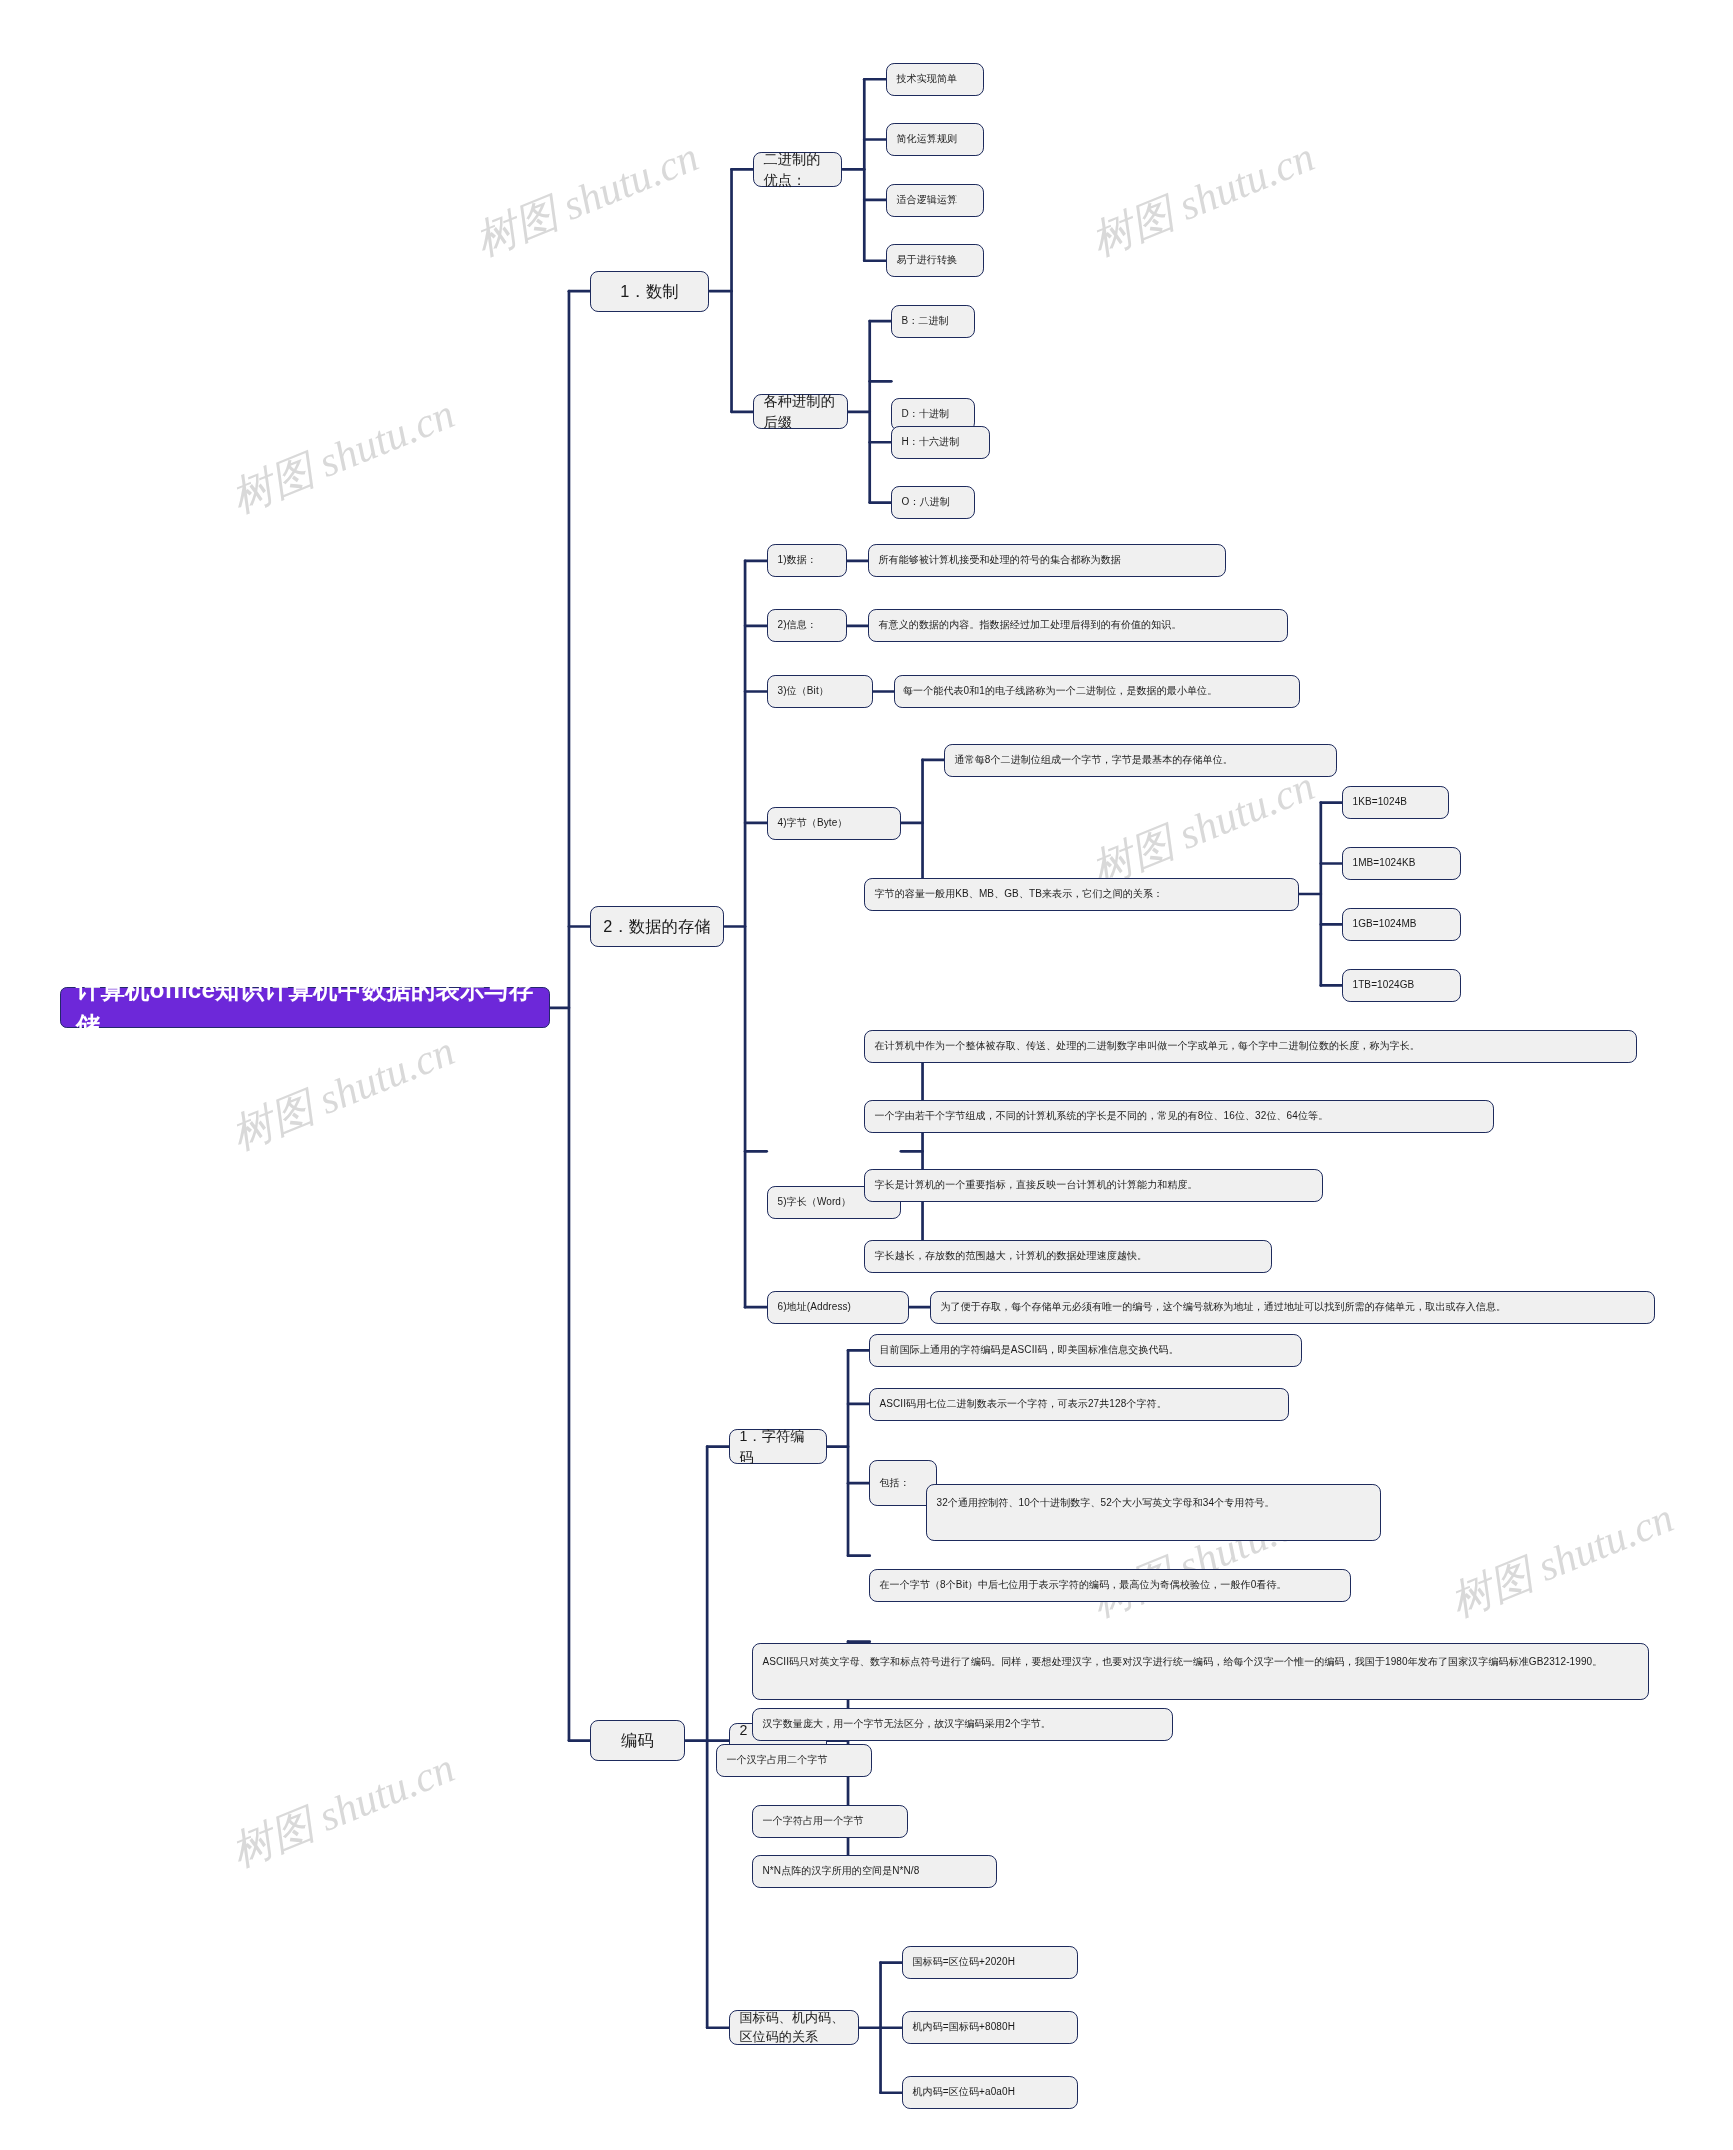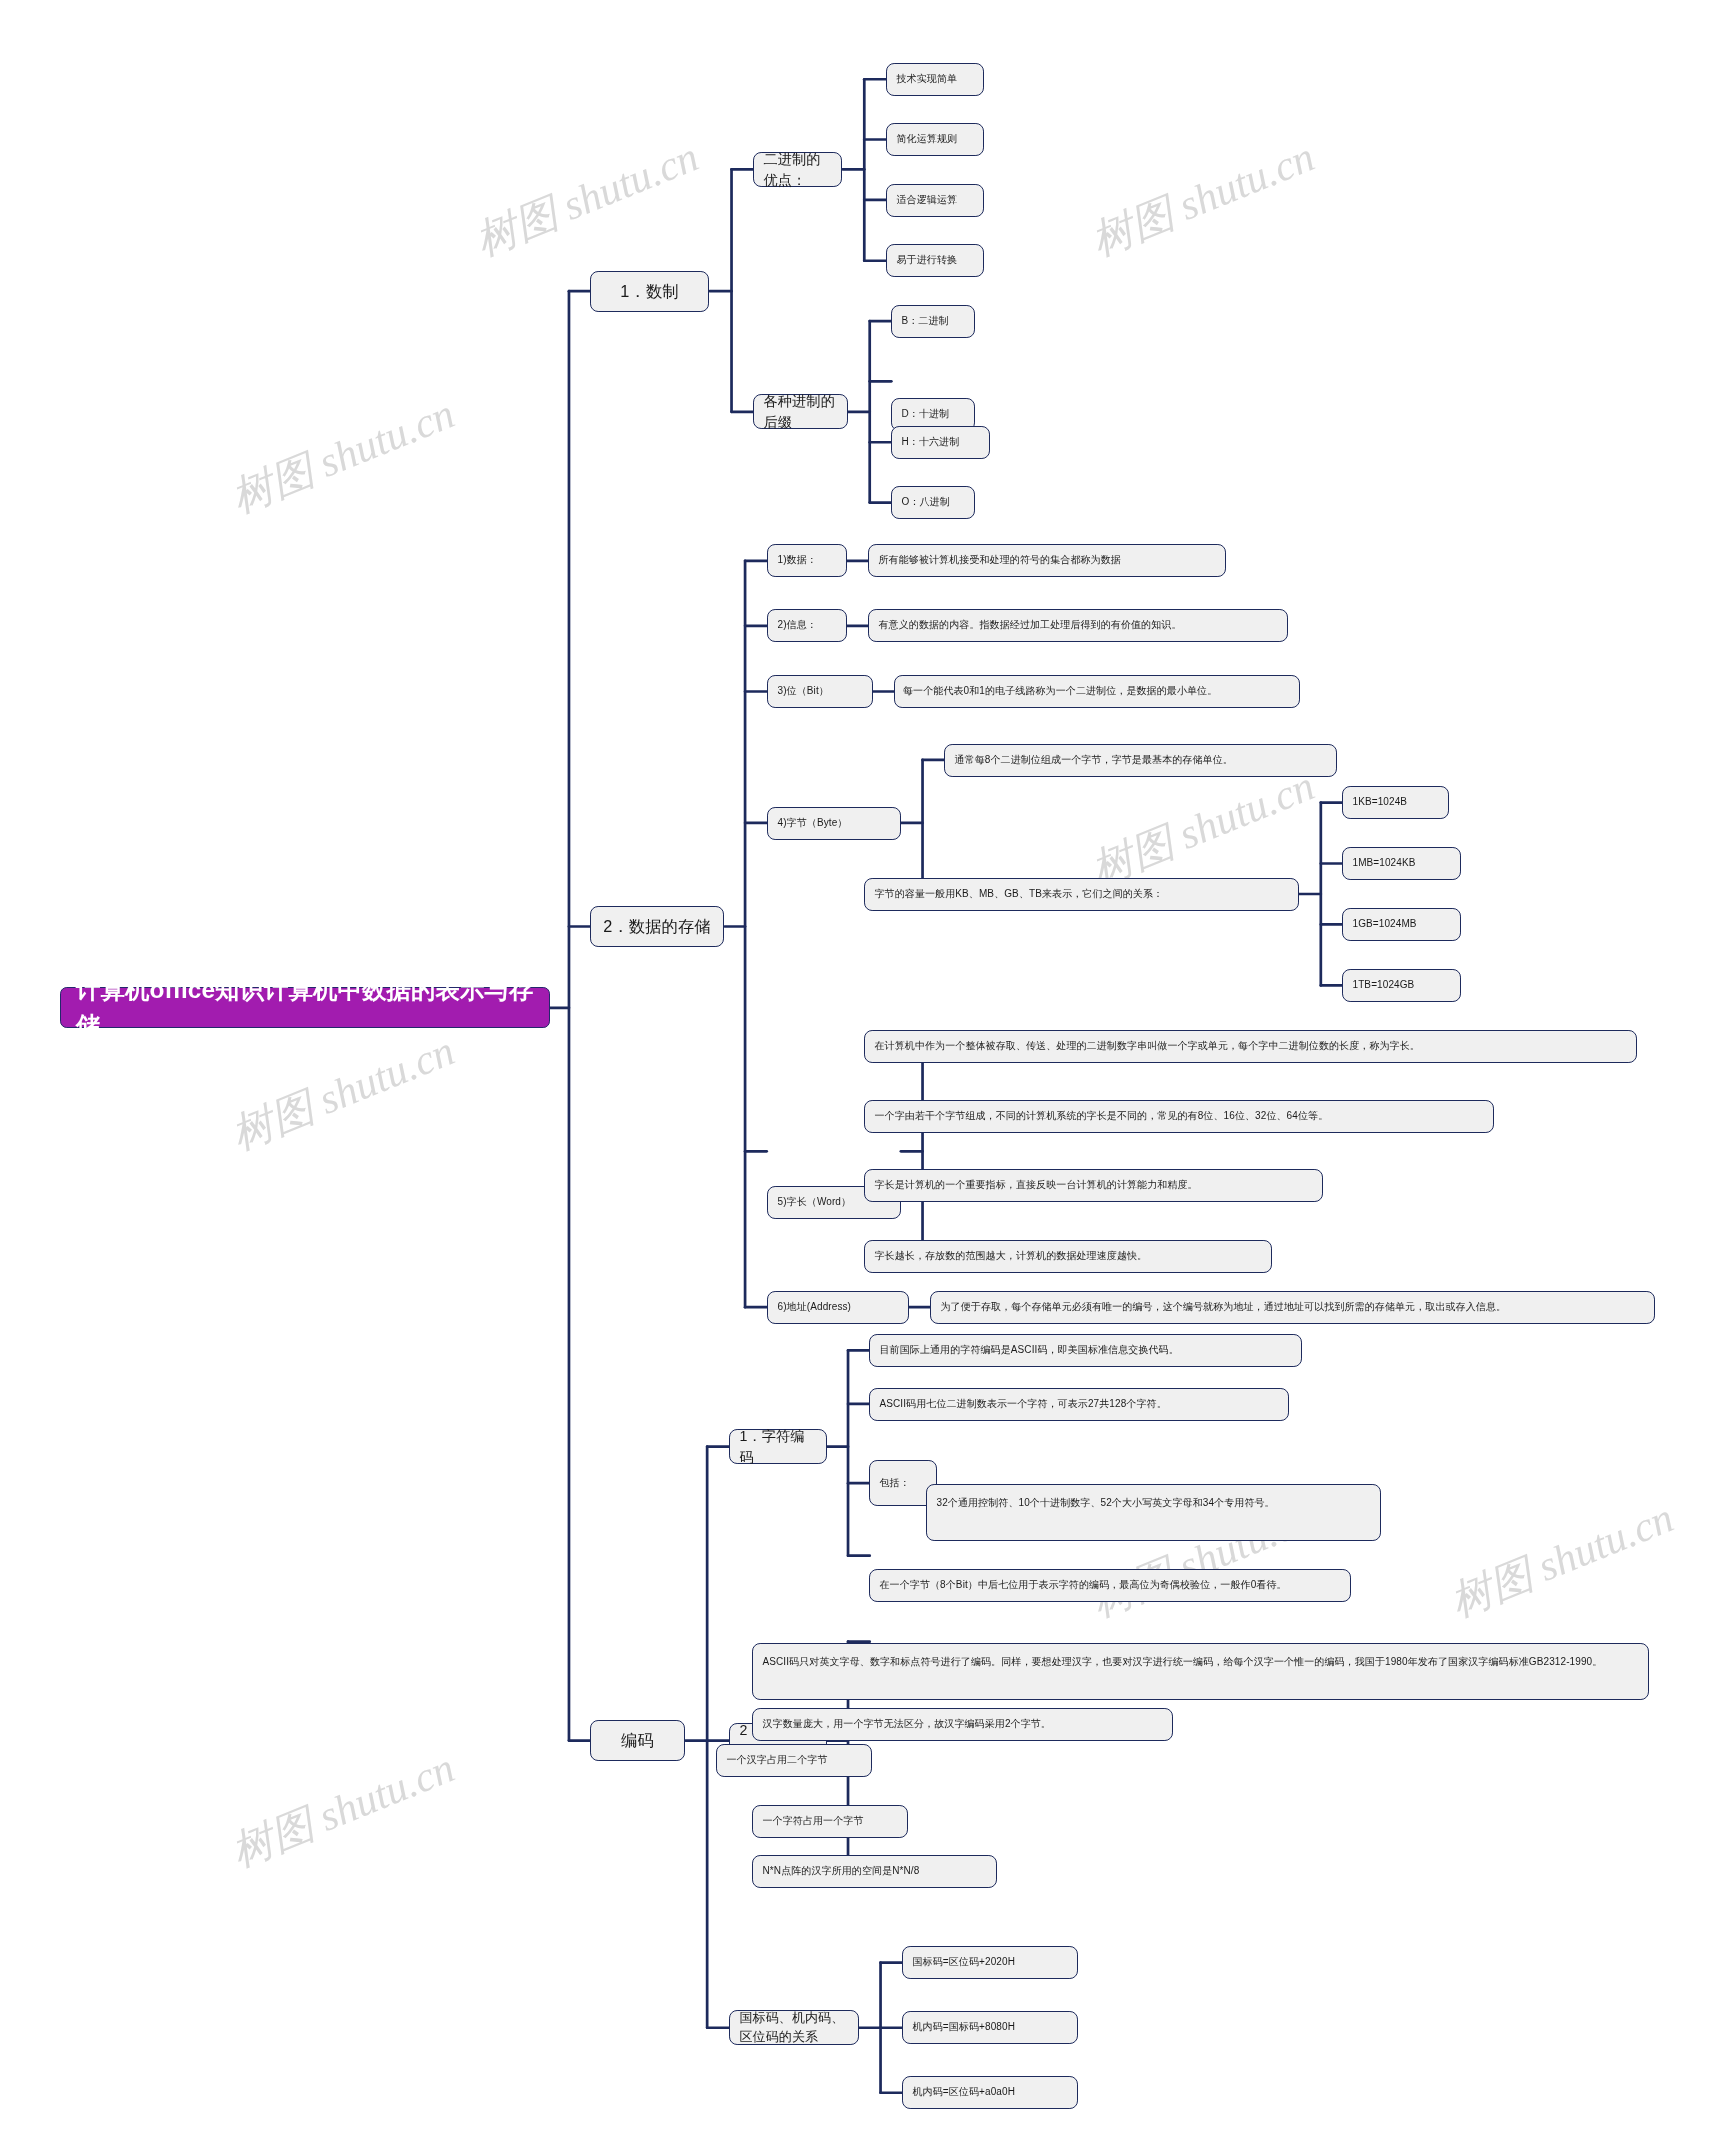--- a/index.html
+++ b/index.html
@@ -48,21 +48,21 @@
     border-radius: 8.1px;
     color: #1a1a1a;
     display: flex;
     align-items: center;
     padding: 4.1px 9.5px;
     line-height: 1.45;
     font-size: 13px;
     letter-spacing: 0.1px;
   }
   .node.root {
-    background: #a21caf;
+    background: #6d28d9;
     border: 1.4px solid #23286b;
     color: #ffffff;
     font-size: 24.4px;
     font-weight: 700;
     border-radius: 6.8px;
     padding: 6.8px 15px;
     justify-content: flex-start;
   }
   .node.lvl1 { font-size: 16.3px; justify-content: center; }
   .node.lvl2 { font-size: 14.2px; justify-content: center; }

